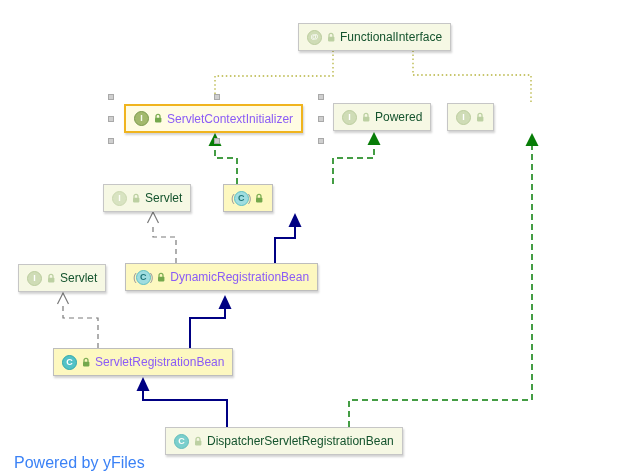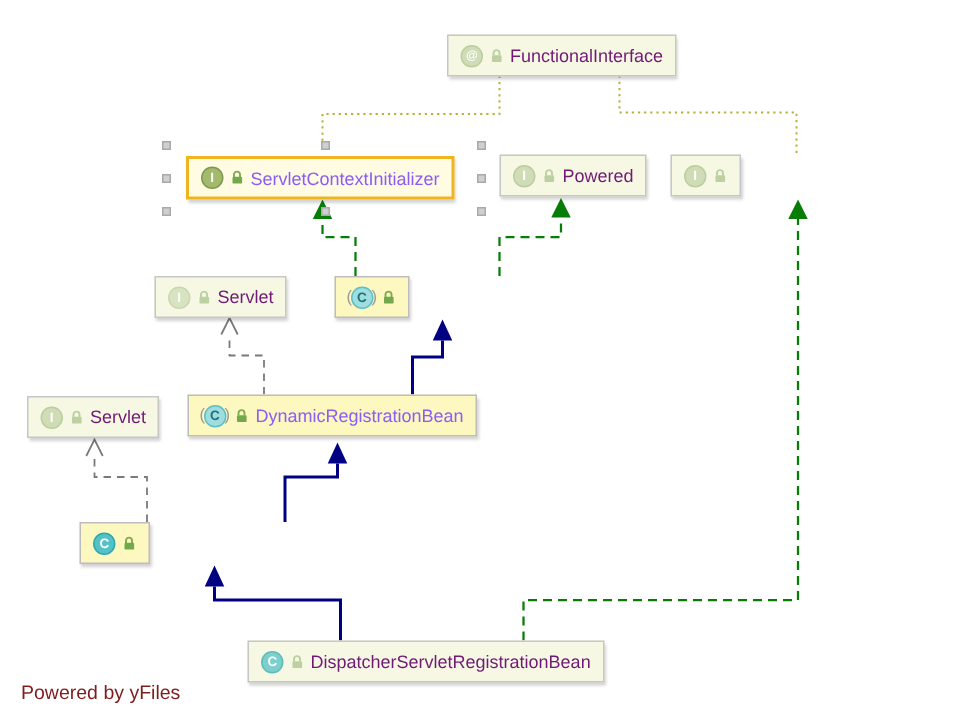--- a/index.html
+++ b/index.html
@@ -6,21 +6,21 @@
   #canvas{position:relative;width:640px;height:476px;background:#ffffff;overflow:hidden;
           font-family:"Liberation Sans",sans-serif;}
   #edges{position:absolute;left:0;top:0;pointer-events:none;}
 
   
   .node{position:absolute;height:28px;box-sizing:border-box;display:flex;align-items:center;
         gap:4px;padding:0 8px;white-space:nowrap;font-size:12px;
         background:#f6f8e4;border:1px solid #c6c6c6;
         box-shadow:1px 2px 2px rgba(0,0,0,0.18);cursor:default;}
   .node .lbl{color:#8b5cf6;}
-  .node.faded .lbl{color:#701a75;text-align:right;}
+  .node.faded .lbl{color:#14532d;text-align:right;}
   .node.active{background:#fdf8c0;border-color:#bdbdbd;}
   .node.selected{background:#fffce3;border:2px solid #f0b41e;height:29px;}
 
   
   .circle{width:13px;height:13px;border-radius:50%;display:inline-flex;align-items:center;
           justify-content:center;font-size:9px;font-weight:bold;line-height:1;flex:none;}
   .ic-interface{background:#a3b96d;border:1px solid #7c9a4e;color:#f8fbef;}
   .faded .ic-interface{background:#cfdcb6;border-color:#bccd9f;color:#ffffff;}
   .ic-annotation{background:#cfdcb6;border:1px solid #bccd9f;color:#ffffff;font-size:8px;}
   .ic-class{background:#53c2c6;border:1px solid #2fa8ad;color:#ffffff;}
@@ -42,21 +42,21 @@
   
   .dotted path{stroke:#b5b33c;stroke-width:1.3;fill:none;stroke-dasharray:1.5 2.6;}
   .green .stem{stroke:#077d07;stroke-width:1.5;fill:none;stroke-dasharray:6 4;}
   .green polygon{fill:#077d07;stroke:none;}
   .navy .stem{stroke:#000083;stroke-width:2;fill:none;}
   .navy polygon{fill:#000083;stroke:none;}
   .gray .stem{stroke:#7a7a7a;stroke-width:1.2;fill:none;stroke-dasharray:5 4;}
   .gray .head{stroke:#7a7a7a;stroke-width:1.2;fill:none;}
 
   
-  #footer{position:absolute;left:14px;top:454px;font-size:13px;color:#7f1d1d;}
+  #footer{position:absolute;left:14px;top:454px;font-size:16px;color:#3b82f6;}
 </style>
 </head>
 <body>
 
 <div id="canvas">
 
   <svg id="edges" width="640" height="476">
 
     <g class="dotted">
       <path d="M215 98 V76 H333 V49"></path>
@@ -187,20 +187,21 @@
       </svg>
     <span class="lbl">DynamicRegistrationBean</span>
   </div>
 
   <div class="node active" style="left:53px;top:348px">
     <span class="circle ic-class">C</span>
     <svg class="lock" width="10" height="11" viewBox="0 0 10 11">
         <path class="lock-shackle" d="M3 5V3.4a2 2 0 0 1 4 0V5"></path>
         <rect class="lock-body" x="2" y="4.8" width="6.4" height="4.6" rx="0.8"></rect>
       </svg>
+    <span class="lbl">ServletRegistrationBean</span>
   </div>
 
   <div class="node faded" style="left:165px;top:427px">
     <span class="circle ic-class dim-icon">C</span>
     <svg class="lock" width="10" height="11" viewBox="0 0 10 11">
         <path class="lock-shackle" d="M3 5V3.4a2 2 0 0 1 4 0V5"></path>
         <rect class="lock-body" x="2" y="4.8" width="6.4" height="4.6" rx="0.8"></rect>
       </svg>
     <span class="lbl">DispatcherServletRegistrationBean</span>
   </div>

